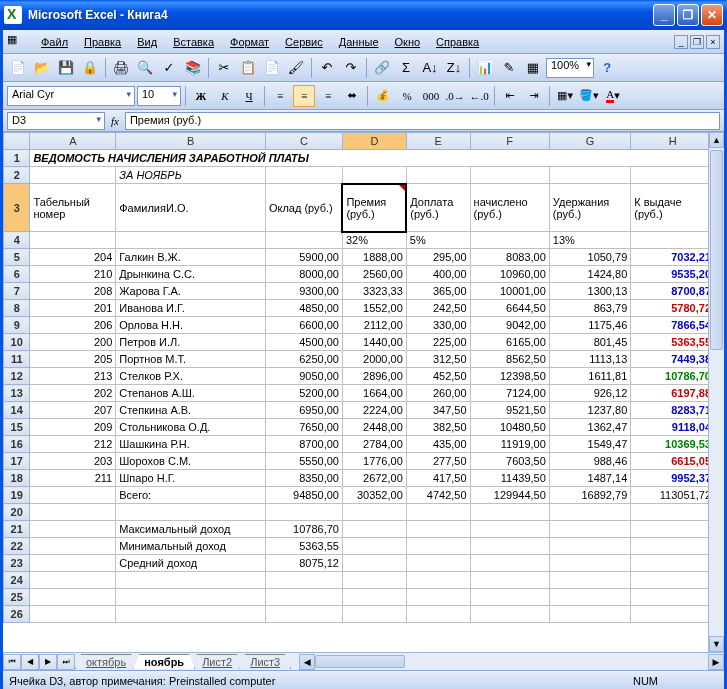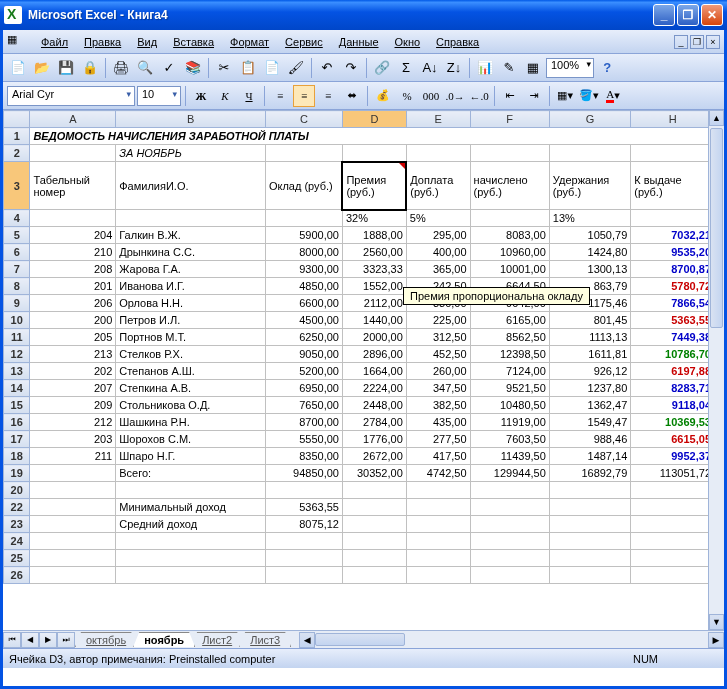--- a/index.html
+++ b/index.html
@@ -183,20 +183,25 @@
   <div class="fbtn">←.0</div>
   <div class="tsep"></div>
   <div class="fbtn">⇤</div>
   <div class="fbtn">⇥</div>
   <div class="tsep"></div>
   <div class="fbtn">▦▾</div>
   <div class="fbtn">🪣▾</div>
   <div class="fbtn"><span style="border-bottom:3px solid red;">A</span>▾</div>
 </div>
 
+<div class="namerow">
+  <div class="namebox">D3</div>
+  <span class="fxlabel">fx</span>
+  <div class="formulabar">Премия (руб.)</div>
+</div>
 
 <div class="gridwrap">
   <table class="grid" id="grid">
         <tbody>
           <tr>
             <th class="corner"></th>
             <th class="colhdr cA">A</th>
             <th class="colhdr cB">B</th>
             <th class="colhdr cC">C</th>
             <th class="colhdr cD active">D</th>
@@ -412,20 +417,31 @@
             <td></td>
             <td></td>
             <td></td>
             <td></td>
             <td></td>
             <td></td>
             <td></td>
             <td></td>
           </tr>
           <tr>
+            <th class="rowhdr">21</th>
+            <td></td>
+            <td>Максимальный доход</td>
+            <td class="right">10786,70</td>
+            <td></td>
+            <td></td>
+            <td></td>
+            <td></td>
+            <td></td>
+          </tr>
+          <tr>
             <th class="rowhdr">22</th>
             <td></td>
             <td>Минимальный доход</td>
             <td class="right">5363,55</td>
             <td></td>
             <td></td>
             <td></td>
             <td></td>
             <td></td>
           </tr>
@@ -468,21 +484,20 @@
             <td></td>
             <td></td>
             <td></td>
             <td></td>
             <td></td>
             <td></td>
             <td></td>
           </tr>
         </tbody>
       </table>
-  <div class="tooltip">Премия пропорциональна окладу</div>
   <div class="vscroll">
     <div class="arr">▲</div>
     <div class="thumb"></div>
     <div class="arr" style="position:absolute;bottom:0;width:100%;">▼</div>
   </div>
 </div>
 
 <div class="tabsrow">
   <div class="tabnav">
     <div class="nbtn">⏮</div>

